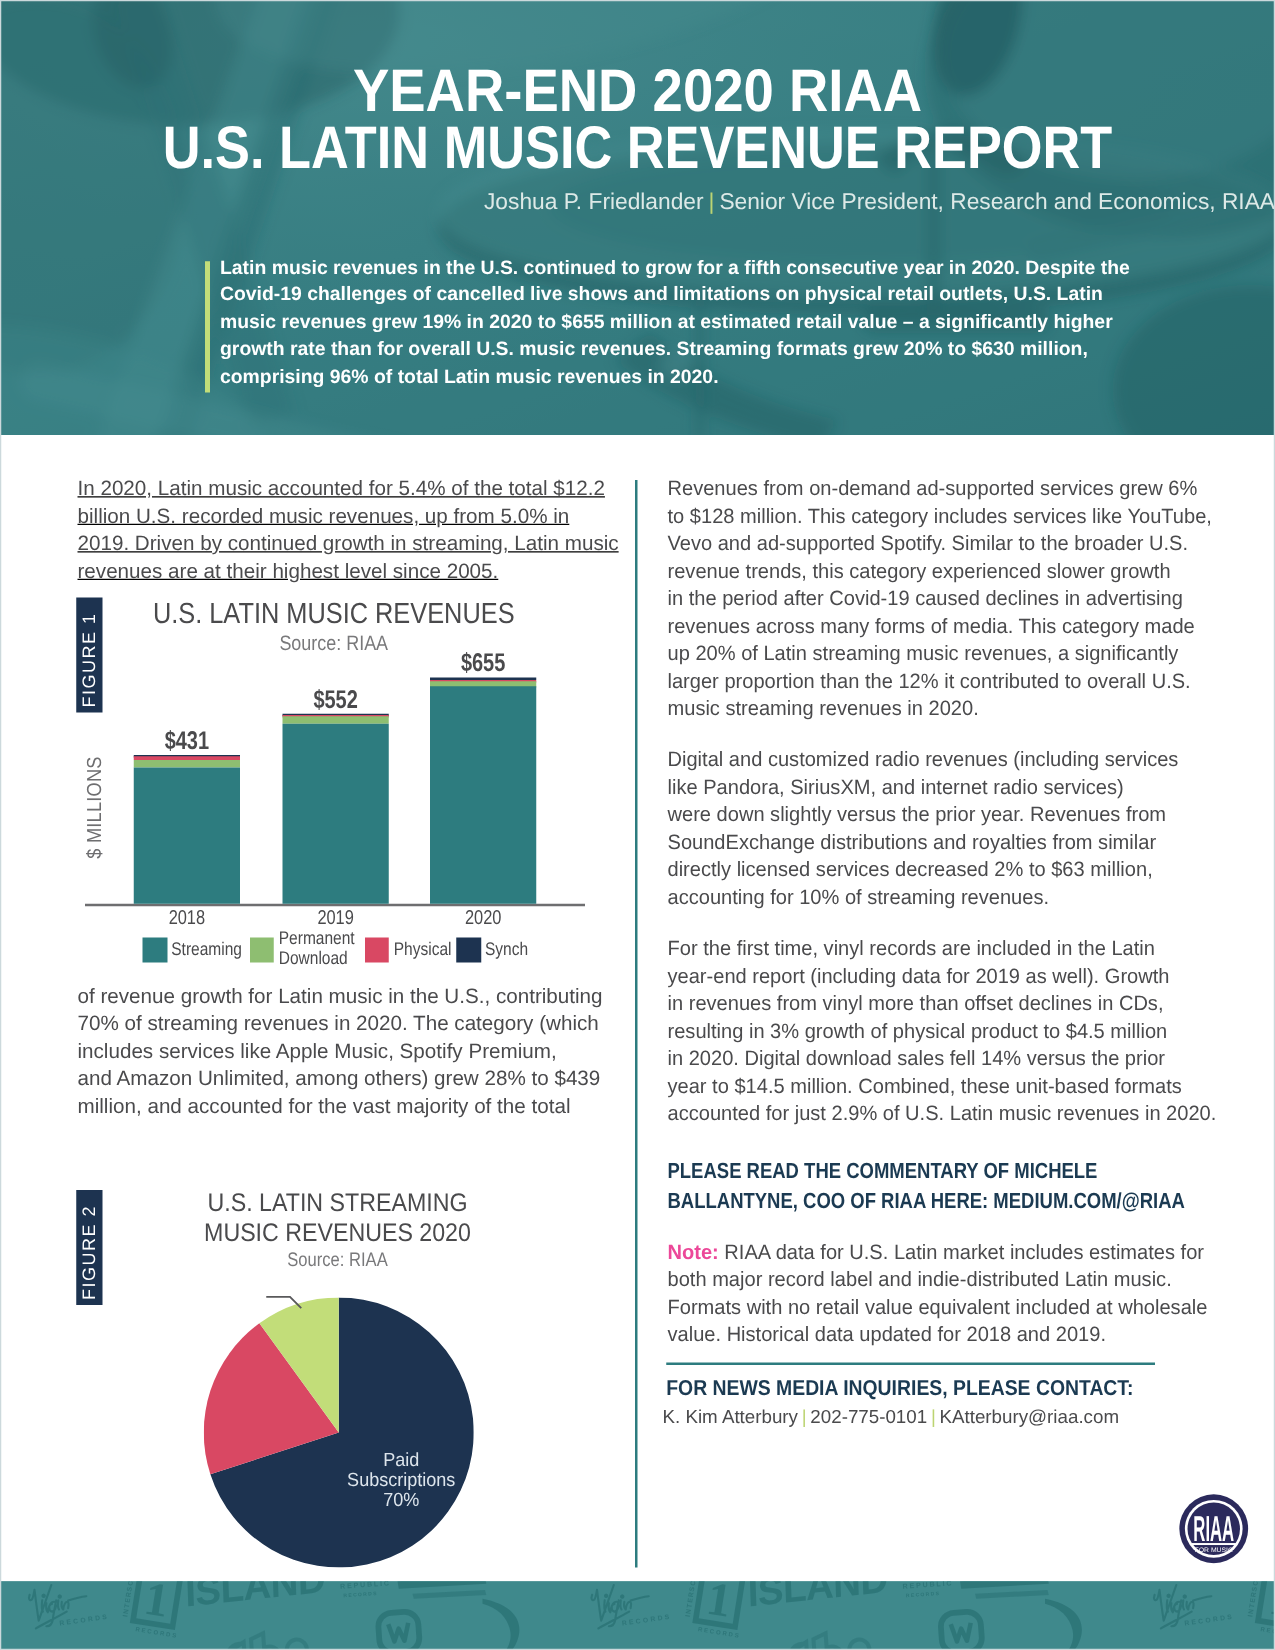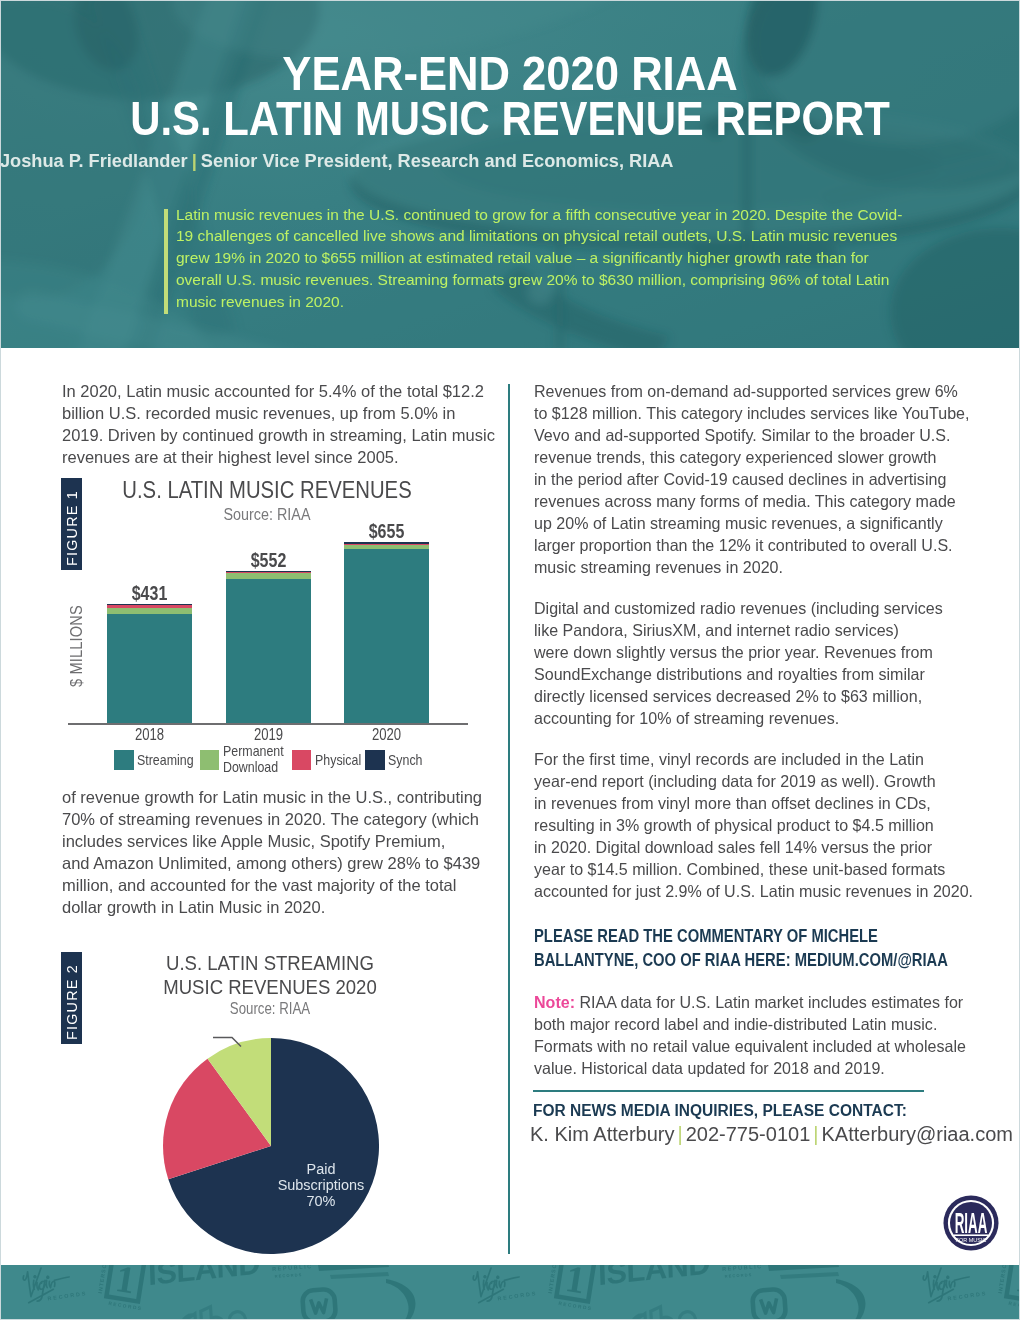--- a/index.html
+++ b/index.html
@@ -12,33 +12,33 @@
   .header{position:absolute;left:0;top:0;width:1020px;height:348px;overflow:hidden;background:#367c80;}
   .hdr-photo{position:absolute;left:0;top:0;width:1020px;height:348px;}
   .hdr-tint{position:absolute;left:0;top:0;width:1020px;height:348px;
             background:rgba(52,124,128,0.46);}
 
   .h-title{position:absolute;left:0;width:1020px;text-align:center;color:#fff;
            font-weight:bold;font-size:48px;line-height:48px;
            transform:scaleX(0.872);transform-origin:510px 0;}
   .h-title.l1{top:49.5px;transform:scaleX(0.908);transform-origin:510px 0;}
   .h-title.l2{top:95px;}
-  .h-by{position:absolute;left:0;width:1020px;text-align:left;color:#dde9e7;
-        font-size:18.2px;line-height:25px;font-weight:bold;}
+  .h-by{position:absolute;left:0;width:1020px;text-align:right;color:#dde9e7;
+        font-size:18.2px;line-height:25px;font-weight:normal;}
   .h-by.b1{top:148.5px;}
   .h-by.b2{top:173.5px;}
   .h-by .sep{color:#bcd472;padding:0 4px;}
 
-  .h-summary{position:absolute;left:176px;top:203.5px;width:742px;color:#bef264;
-             font-weight:normal;font-size:15.5px;line-height:21.9px;}
+  .h-summary{position:absolute;left:176px;top:203.5px;width:742px;color:#ffffff;
+             font-weight:bold;font-size:15.5px;line-height:21.9px;}
   .h-accent{position:absolute;left:163.5px;top:209px;width:4.5px;height:105px;background:#c2dd79;}
 
   
   .divider{position:absolute;left:508px;top:384px;width:1.6px;height:870px;background:#2d7c7f;}
-  .col-l{position:absolute;left:62px;top:380px;width:450px;}
+  .col-l{position:absolute;left:62px;top:380px;width:450px;text-decoration:underline;}
   .col-r{position:absolute;left:534px;top:380px;width:450px;}
 
   p.body{margin:0;color:#4a4a4c;font-size:16.5px;line-height:22px;font-weight:normal;}
   .ln{display:block;white-space:nowrap;}
   .rc .ln{transform:scaleX(0.973);transform-origin:0 50%;}
 
   
   .figtag{position:absolute;background:#1d3350;width:21.5px;}
   .figtag span{position:absolute;left:0;top:0;display:block;color:#fff;font-size:14.4px;
      letter-spacing:1.2px;font-weight:normal;white-space:nowrap;
@@ -89,21 +89,21 @@
   .footer{position:absolute;left:0;top:1265px;width:1020px;height:55px;overflow:hidden;
           background:#3f898c;}
   .pageborder{position:absolute;left:0;top:0;width:1018px;height:1318px;
               border:1px solid #ccd9dc;pointer-events:none;}
 
   .c-head{margin:0;color:#1b3a52;font-weight:bold;font-size:17.5px;line-height:24.2px;
           white-space:nowrap;transform:scaleX(0.845);transform-origin:0 0;}
   .ct-head{margin:0;color:#1b3a52;font-weight:bold;font-size:17.2px;line-height:22px;
            white-space:nowrap;transform:scaleX(0.902);transform-origin:0 0;}
   .hr-t{height:1.8px;background:#2d7c7f;}
-  .c-name{margin:0;color:#4a4a4c;font-size:20px;line-height:22px;white-space:nowrap;}
+  .c-name{margin:0;color:#4a4a4c;font-size:15px;line-height:22px;white-space:nowrap;}
   .c-name .sep{color:#bcd472;padding:0 3px;}
   b.note{color:#ec4899;font-weight:bold;}
 </style>
 </head>
 <body>
 
 <div class="page">
 
   <div class="header">
     <svg class="hdr-photo" width="1020" height="348" viewBox="0 0 1020 348">
@@ -182,21 +182,20 @@
         <span class="ln">revenues are at their highest level since 2005.</span>
       </p>
   </div>
 
   <p class="body" style="position:absolute;left:62px;top:785.5px;width:450px;">
       <span class="ln">of revenue growth for Latin music in the U.S., contributing</span>
       <span class="ln">70% of streaming revenues in 2020. The category (which</span>
       <span class="ln">includes services like Apple Music, Spotify Premium,</span>
       <span class="ln">and Amazon Unlimited, among others) grew 28% to $439</span>
       <span class="ln">million, and accounted for the vast majority of the total</span>
-      <span class="ln">dollar growth in Latin Music in 2020.</span>
     </p>
 
   <div class="figtag" style="left:60.5px;top:478px;height:92px;">
     <span style="left:3.5px;top:88px;">FIGURE 1</span>
   </div>
 
   <div class="fig1">
     <div class="f1-title">U.S. LATIN MUSIC REVENUES</div>
     <div class="f1-sub">Source: RIAA</div>
     <div class="ylabel" style="left:4.5px;top:215px;">$ MILLIONS</div>

